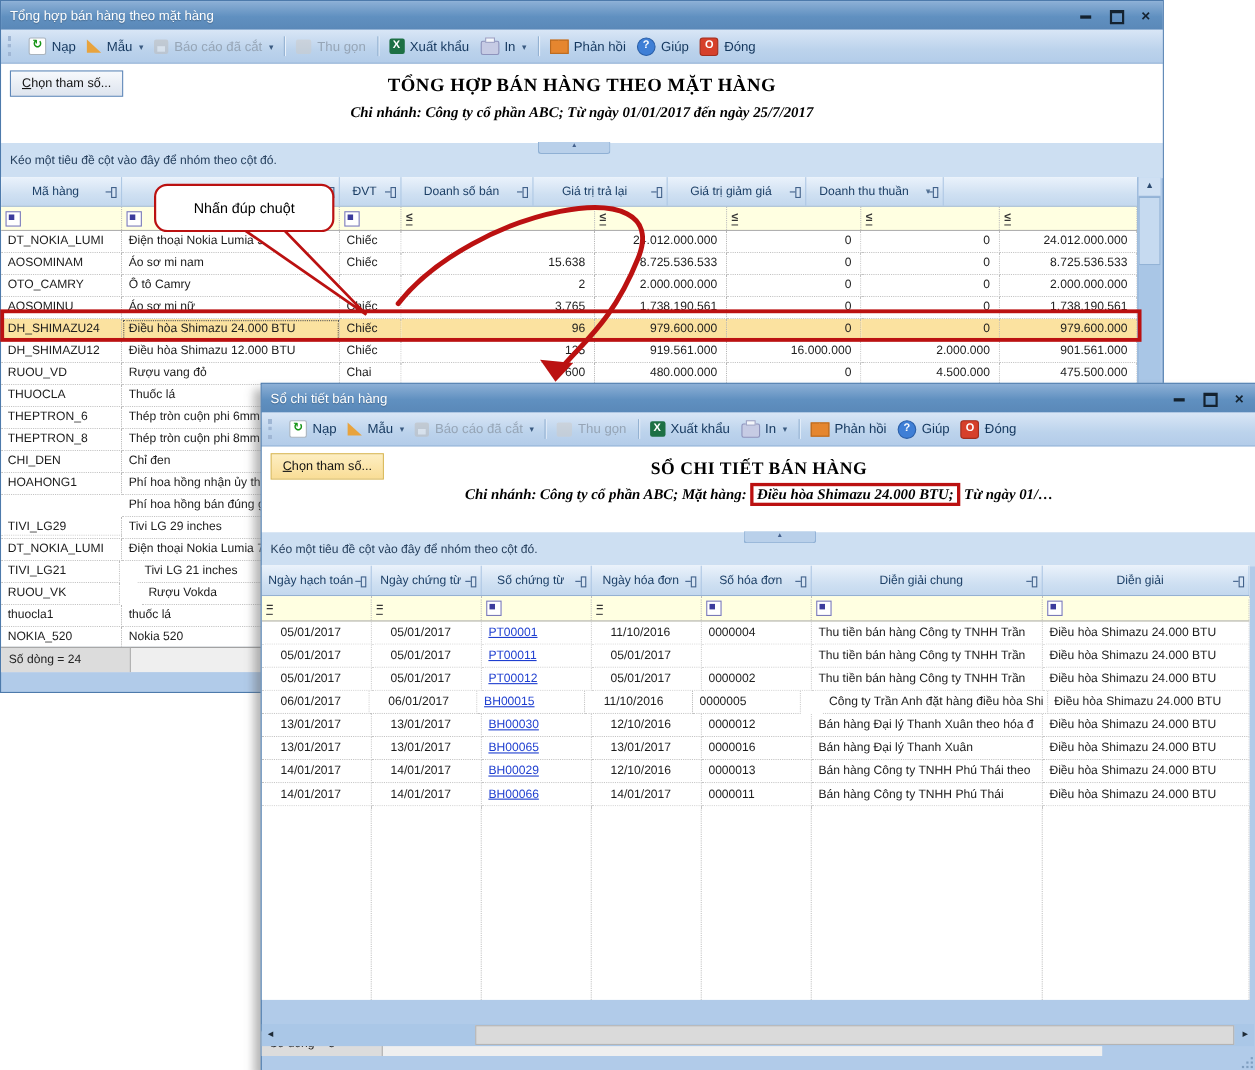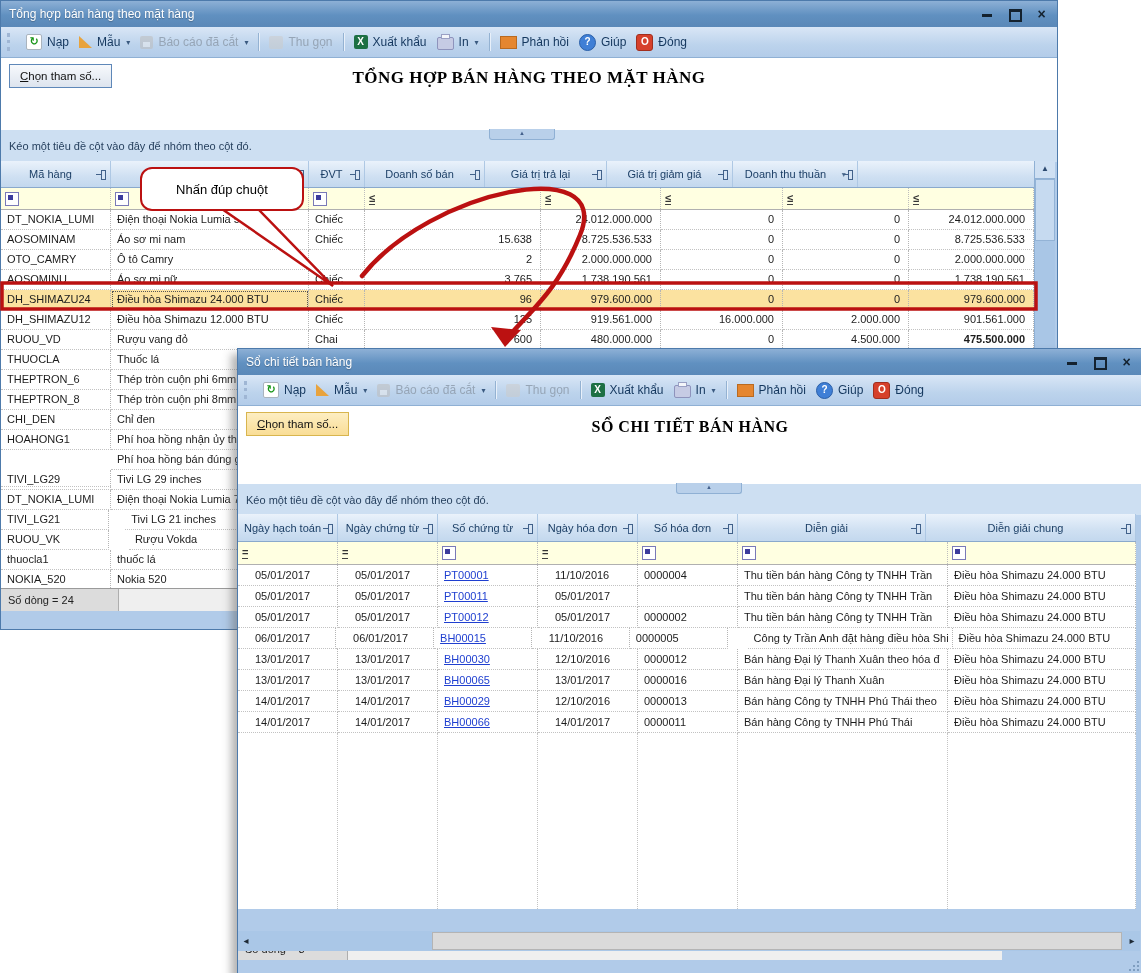--- a/index.html
+++ b/index.html
@@ -185,20 +185,21 @@
           <span class="tb-lab">Giúp</span>
         </span>
         <span class="tb-item">
           <span class="tb-ic close-icon">O</span>
           <span class="tb-lab">Đóng</span>
         </span>
       </div>
     <div class="report-head">
       <button class="btn-params">Chọn tham số...</button>
       <div class="rpt-title">TỔNG HỢP BÁN HÀNG THEO MẶT HÀNG</div>
+      <div class="rpt-sub">Chi nhánh: Công ty cổ phần ABC; Từ ngày 01/01/2017 đến ngày 25/7/2017</div>
       <div class="ctab">▲</div>
     </div>
     <div class="group-bar">Kéo một tiêu đề cột vào đây để nhóm theo cột đó.</div>
     <div class="grid" id="grid1">
         <div class="ghead" style="height: 26px;">
           <div class="th" style="width: 110px;">
             <span class="th-lab">Mã hàng</span>
             <span class="pin"></span>
           </div>
           <div class="th" style="width: 198px;">
@@ -314,21 +315,21 @@
           <div class="td r" style="width: 125px; line-height: 19px;">901.561.000</div>
         </div>
         <div class="tr" style="height: 20px;">
           <div class="td" style="width: 110px; line-height: 19px;">RUOU_VD</div>
           <div class="td" style="width: 198px; line-height: 19px;">Rượu vang đỏ</div>
           <div class="td" style="width: 56px; line-height: 19px;">Chai</div>
           <div class="td r" style="width: 176px; line-height: 19px;">600</div>
           <div class="td r" style="width: 120px; line-height: 19px;">480.000.000</div>
           <div class="td r" style="width: 122px; line-height: 19px;">0</div>
           <div class="td r" style="width: 126px; line-height: 19px;">4.500.000</div>
-          <div class="td r" style="width: 125px; line-height: 19px; font-weight: bold;">475.500.000</div>
+          <div class="td r" style="width: 125px; line-height: 19px;">475.500.000</div>
         </div>
         <div class="tr" style="height: 20px;">
           <div class="td" style="width: 110px; line-height: 19px;">THUOCLA</div>
           <div class="td" style="width: 198px; line-height: 19px;">Thuốc lá</div>
           <div class="td" style="width: 56px; line-height: 19px;"></div>
           <div class="td r" style="width: 176px; line-height: 19px;"></div>
           <div class="td r" style="width: 120px; line-height: 19px;"></div>
           <div class="td r" style="width: 122px; line-height: 19px;"></div>
           <div class="td r" style="width: 126px; line-height: 19px;"></div>
           <div class="td r" style="width: 125px; line-height: 19px;"></div>
@@ -501,20 +502,23 @@
           <span class="tb-lab">Giúp</span>
         </span>
         <span class="tb-item">
           <span class="tb-ic close-icon">O</span>
           <span class="tb-lab">Đóng</span>
         </span>
       </div>
     <div class="report-head">
       <button class="btn-params">Chọn tham số...</button>
       <div class="rpt-title">SỔ CHI TIẾT BÁN HÀNG</div>
+      <div class="rpt-sub">
+        <span>Chi nhánh: Công ty cổ phần ABC; Mặt hàng: </span><span class="red-box">Điều hòa Shimazu 24.000 BTU;</span><span> Từ ngày 01/…</span>
+      </div>
       <div class="ctab">▲</div>
     </div>
     <div class="group-bar">Kéo một tiêu đề cột vào đây để nhóm theo cột đó.</div>
     <div class="grid" id="grid2">
         <div class="ghead" style="height: 27px;">
           <div class="th" style="width: 100px;">
             <span class="th-lab">Ngày hạch toán</span>
             <span class="pin"></span>
           </div>
           <div class="th" style="width: 100px;">
@@ -526,26 +530,26 @@
             <span class="pin"></span>
           </div>
           <div class="th" style="width: 100px;">
             <span class="th-lab">Ngày hóa đơn</span>
             <span class="pin"></span>
           </div>
           <div class="th" style="width: 100px;">
             <span class="th-lab">Số hóa đơn</span>
             <span class="pin"></span>
           </div>
+          <div class="th" style="width: 210px;">
+            <span class="th-lab">Diễn giải chung</span>
+            <span class="pin"></span>
+          </div>
           <div class="th" style="width: 188px;">
             <span class="th-lab">Diễn giải</span>
-            <span class="pin"></span>
-          </div>
-          <div class="th" style="width: 210px;">
-            <span class="th-lab">Diễn giải chung</span>
             <span class="pin"></span>
           </div>
         </div>
         <div class="gfilter" style="height: 22px;">
           <div class="fc" style="width: 100px;">
             <span class="f-op">=</span>
           </div>
           <div class="fc" style="width: 100px;">
             <span class="f-op">=</span>
           </div>

